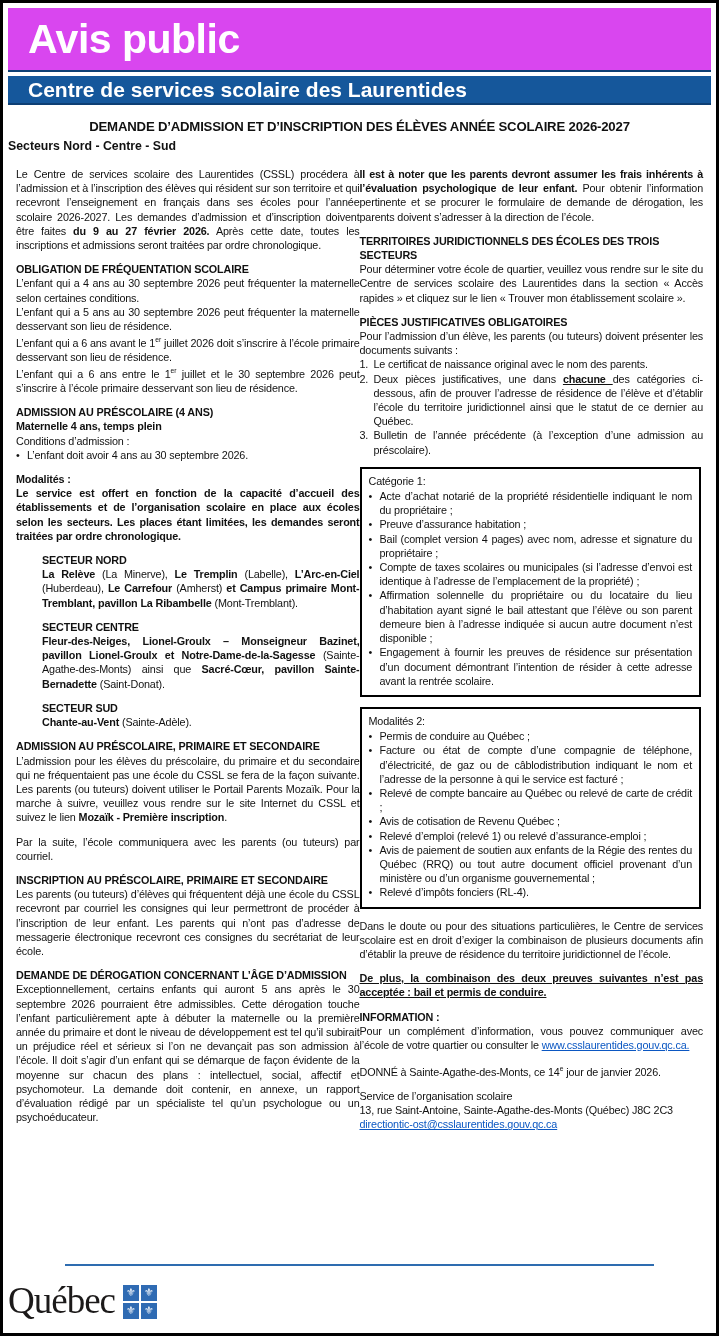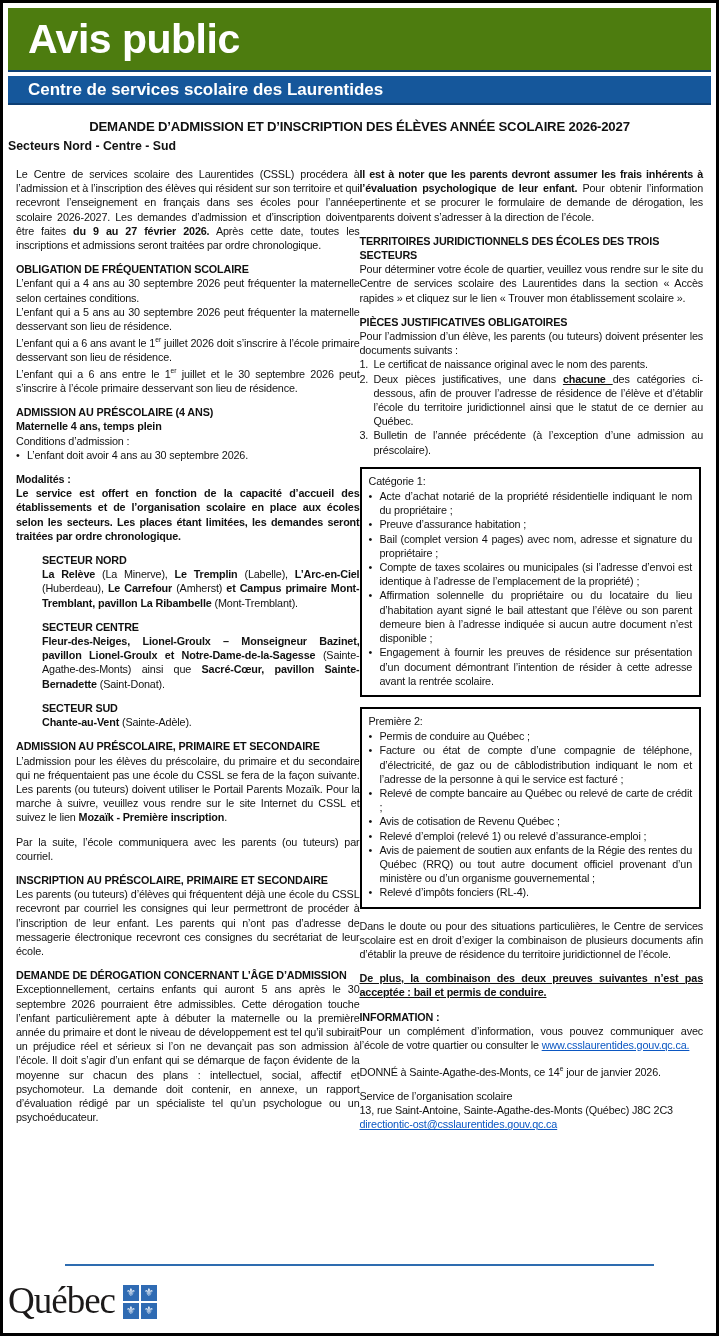--- a/index.html
+++ b/index.html
@@ -6,32 +6,32 @@
   .page{
     width:719px;height:1336px;box-sizing:border-box;margin:0 auto;
     background:#ffffff;border:3px solid #000;
     padding:5px 5px 4px 5px;
     display:flex;flex-direction:column;
     font-family:"Liberation Sans", sans-serif;
     color:#111;
   }
   
   .banner{
-    background:#4d7c0f;color:#fff;height:62px;flex:none;
+    background:#d946ef;color:#fff;height:62px;flex:none;
     display:flex;align-items:center;padding-left:20px;
     border-bottom:2px solid #0d3f74;
   }
   .banner-title{font-size:41px;font-weight:bold;letter-spacing:-0.5px;}
   .banner-gap{height:4px;flex:none;background:#fff;}
   .banner-bar{
     background:#15579b;color:#fff;height:27px;flex:none;
     display:flex;align-items:center;padding-left:20px;
     border-bottom:2px solid #0d3f74;
   }
-  .banner-bar-text{font-size:17px;font-weight:bold;}
+  .banner-bar-text{font-size:21px;font-weight:bold;}
   
   .doc-title{ text-align:center;font-weight:bold;font-size:13.2px;margin-top:14px;letter-spacing:-0.2px;}
   .doc-subtitle{text-align:left;font-weight:bold;font-size:12.3px;margin-top:5px;margin-bottom:10px;}
   
   .content{flex:1;overflow:hidden;display:flex;gap:0;padding:4px 8px 0 8px;}
   .col{flex:1;min-width:0;font-size:10.8px;line-height:14.2px;letter-spacing:-0.15px;}
   
   .blk{margin:0;}
   .blk.sp{margin-top:10px;}
   .blk-h{font-weight:bold;}
@@ -152,21 +152,21 @@
           <div class="li">
             <span class="mk">•</span>
             <span class="lc"><span>Affirmation solennelle du propriétaire ou du locataire du lieu d’habitation ayant signé le bail attestant que l’élève ou son parent demeure bien à l’adresse indiquée si aucun autre document n’est disponible ;</span></span>
           </div>
           <div class="li">
             <span class="mk">•</span>
             <span class="lc"><span>Engagement à fournir les preuves de résidence sur présentation d’un document démontrant l’intention de résider à cette adresse avant la rentrée scolaire.</span></span>
           </div>
         </div>
         <div class="blk blk-box sp">
-          <div class="box-title">Première 2:</div>
+          <div class="box-title">Modalités 2:</div>
           <div class="li">
             <span class="mk">•</span>
             <span class="lc"><span>Permis de conduire au Québec ;</span></span>
           </div>
           <div class="li">
             <span class="mk">•</span>
             <span class="lc"><span>Facture ou état de compte d’une compagnie de téléphone, d’électricité, de gaz ou de câblodistribution indiquant le nom et l’adresse de la personne à qui le service est facturé ;</span></span>
           </div>
           <div class="li">
             <span class="mk">•</span>

